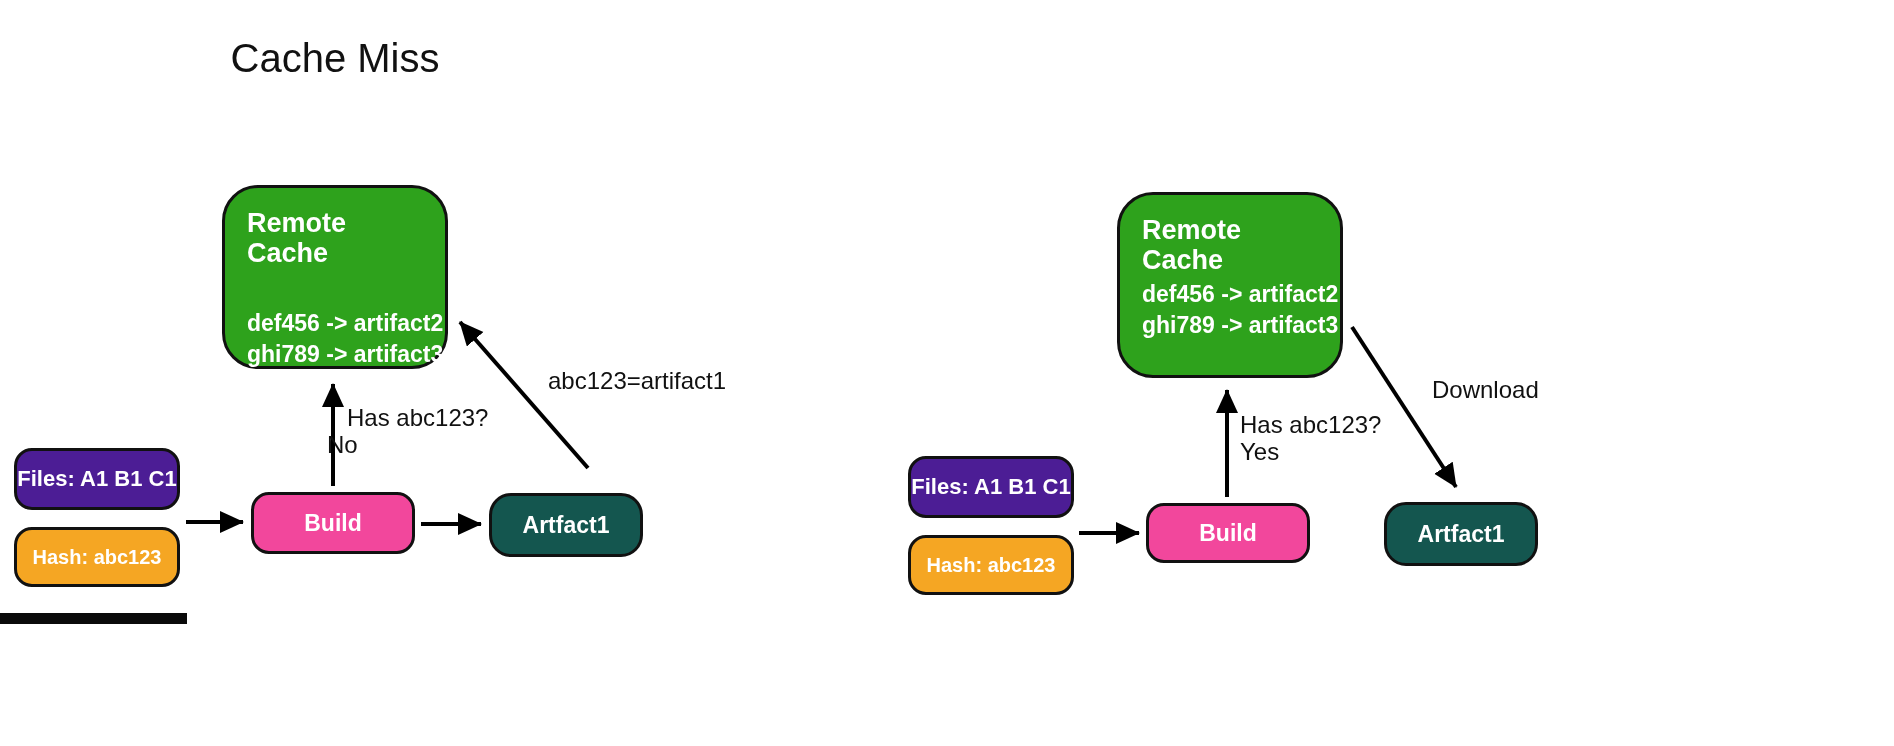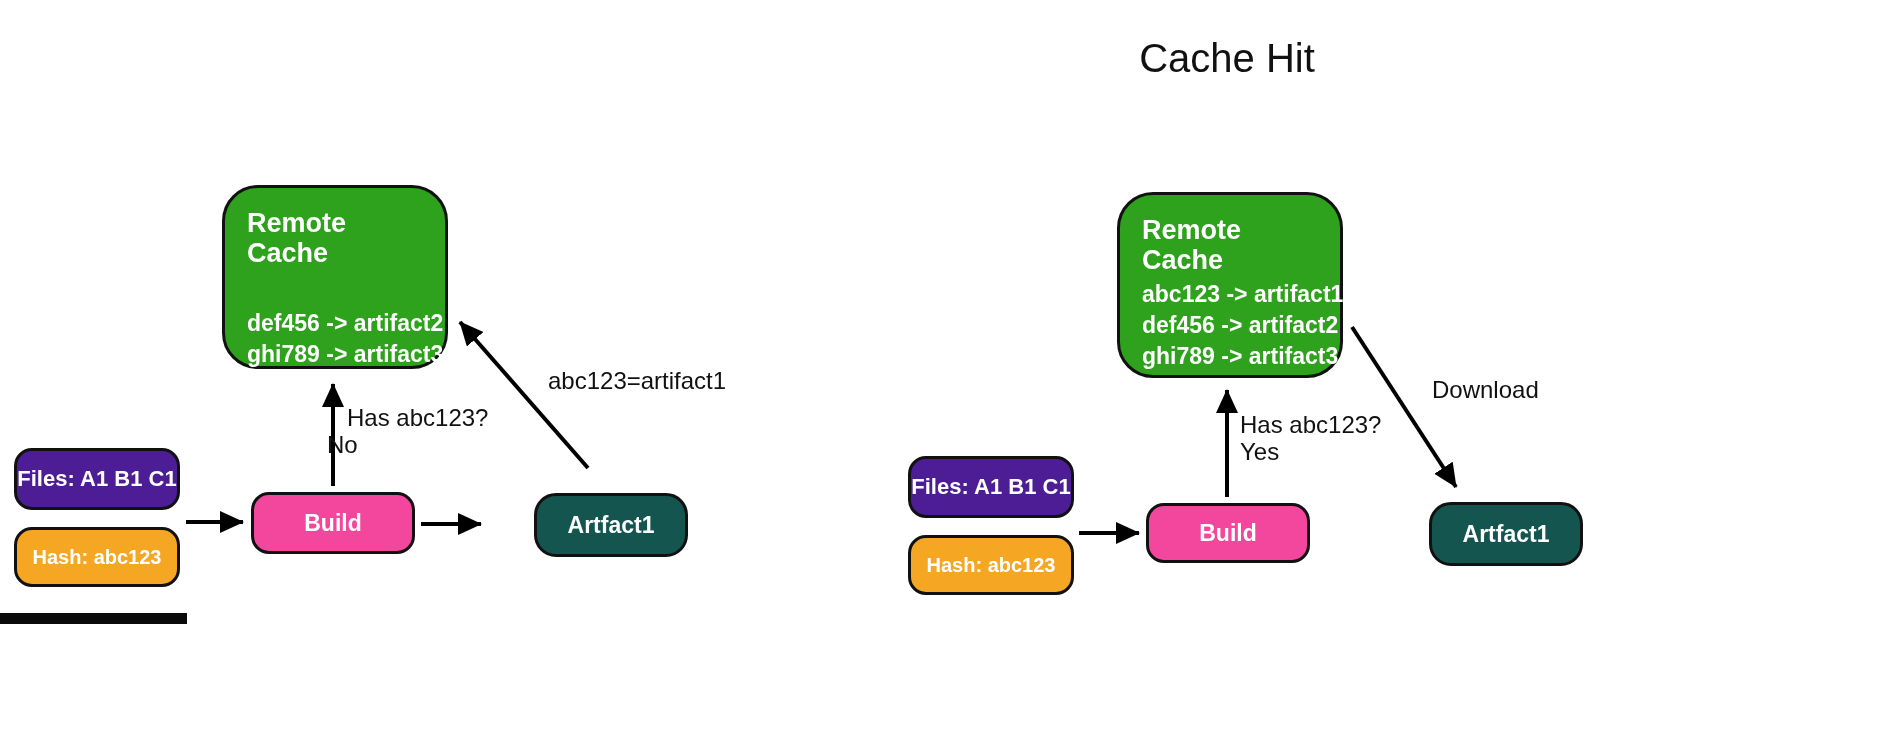--- a/index.html
+++ b/index.html
@@ -27,21 +27,21 @@
   .rc-entry{font-size:23px;font-weight:700;line-height:31px;white-space:nowrap;}
   .box{
     position:absolute;box-sizing:border-box;
     border:3px solid #111;color:#fff;font-weight:700;
     display:flex;align-items:center;justify-content:center;
     border-radius:18px;z-index:2;white-space:nowrap;
   }
   .box-files{background:#4c1d95;font-size:22px;}
   .box-hash{background:#F5A623;font-size:20px;}
   .box-build{background:#F2479C;font-size:23px;}
-  .box-artifact{background:#14564F;font-size:23px;border-radius:22px;margin-left:45px;}
+  .box-artifact{background:#14564F;font-size:23px;border-radius:22px;}
   .arrow-label{
     position:absolute;font-size:24px;color:#111;line-height:26px;
     z-index:2;white-space:nowrap;
   }
   .bottom-bar{
     position:absolute;background:#0a0a0a;z-index:3;
   }
 </style>
 </head>
 <body>
@@ -58,44 +58,43 @@
     <line x1="186" y1="522" x2="243" y2="522" stroke="#000" stroke-width="4" marker-end="url(#ah)"></line>
     <line x1="333" y1="486" x2="333" y2="384" stroke="#000" stroke-width="4" marker-end="url(#ah)"></line>
     <line x1="421" y1="524" x2="481" y2="524" stroke="#000" stroke-width="4" marker-end="url(#ah)"></line>
     <line x1="588" y1="468" x2="460" y2="322" stroke="#000" stroke-width="4" marker-end="url(#ah)"></line>
 
     <line x1="1079" y1="533" x2="1139" y2="533" stroke="#000" stroke-width="4" marker-end="url(#ah)"></line>
     <line x1="1227" y1="497" x2="1227" y2="390" stroke="#000" stroke-width="4" marker-end="url(#ah)"></line>
     <line x1="1352" y1="327" x2="1456" y2="487" stroke="#000" stroke-width="4" marker-end="url(#ah)"></line>
   </svg>
 
+  <div class="panel-title" style="left:175px;top:36px;width:320px">Cache Miss</div>
 
   <div class="remote-cache miss" style="left:222px;top:185px;width:226px;height:184px">
     <div class="rc-title">Remote Cache</div>
     <div class="rc-entries">
       <div class="rc-entry">def456 -&gt; artifact2</div>
       <div class="rc-entry">ghi789 -&gt; artifact3</div>
     </div>
   </div>
 
   <div class="box box-files" style="left:14px;top:448px;width:166px;height:62px">Files: A1 B1 C1</div>
   <div class="box box-hash" style="left:14px;top:527px;width:166px;height:60px">Hash: abc123</div>
   <div class="box box-build" style="left:251px;top:492px;width:164px;height:62px">Build</div>
   <div class="box box-artifact" style="left:489px;top:493px;width:154px;height:64px">Artfact1</div>
 
   <div class="arrow-label" style="left:347px;top:405px">Has abc123?</div>
   <div class="arrow-label" style="left:327px;top:432px">No</div>
   <div class="arrow-label" style="left:548px;top:368px">abc123=artifact1</div>
 
-  <div class="panel-title" style="left:1067px;top:36px;width:320px">Cache Hit</div>
 
   <div class="remote-cache hit" style="left:1117px;top:192px;width:226px;height:186px">
     <div class="rc-title">Remote Cache</div>
     <div class="rc-entries">
-      <div class="rc-entry">abc123 -&gt; artifact1</div>
       <div class="rc-entry">def456 -&gt; artifact2</div>
       <div class="rc-entry">ghi789 -&gt; artifact3</div>
     </div>
   </div>
 
   <div class="box box-files" style="left:908px;top:456px;width:166px;height:62px">Files: A1 B1 C1</div>
   <div class="box box-hash" style="left:908px;top:535px;width:166px;height:60px">Hash: abc123</div>
   <div class="box box-build" style="left:1146px;top:503px;width:164px;height:60px">Build</div>
   <div class="box box-artifact" style="left:1384px;top:502px;width:154px;height:64px">Artfact1</div>
 

